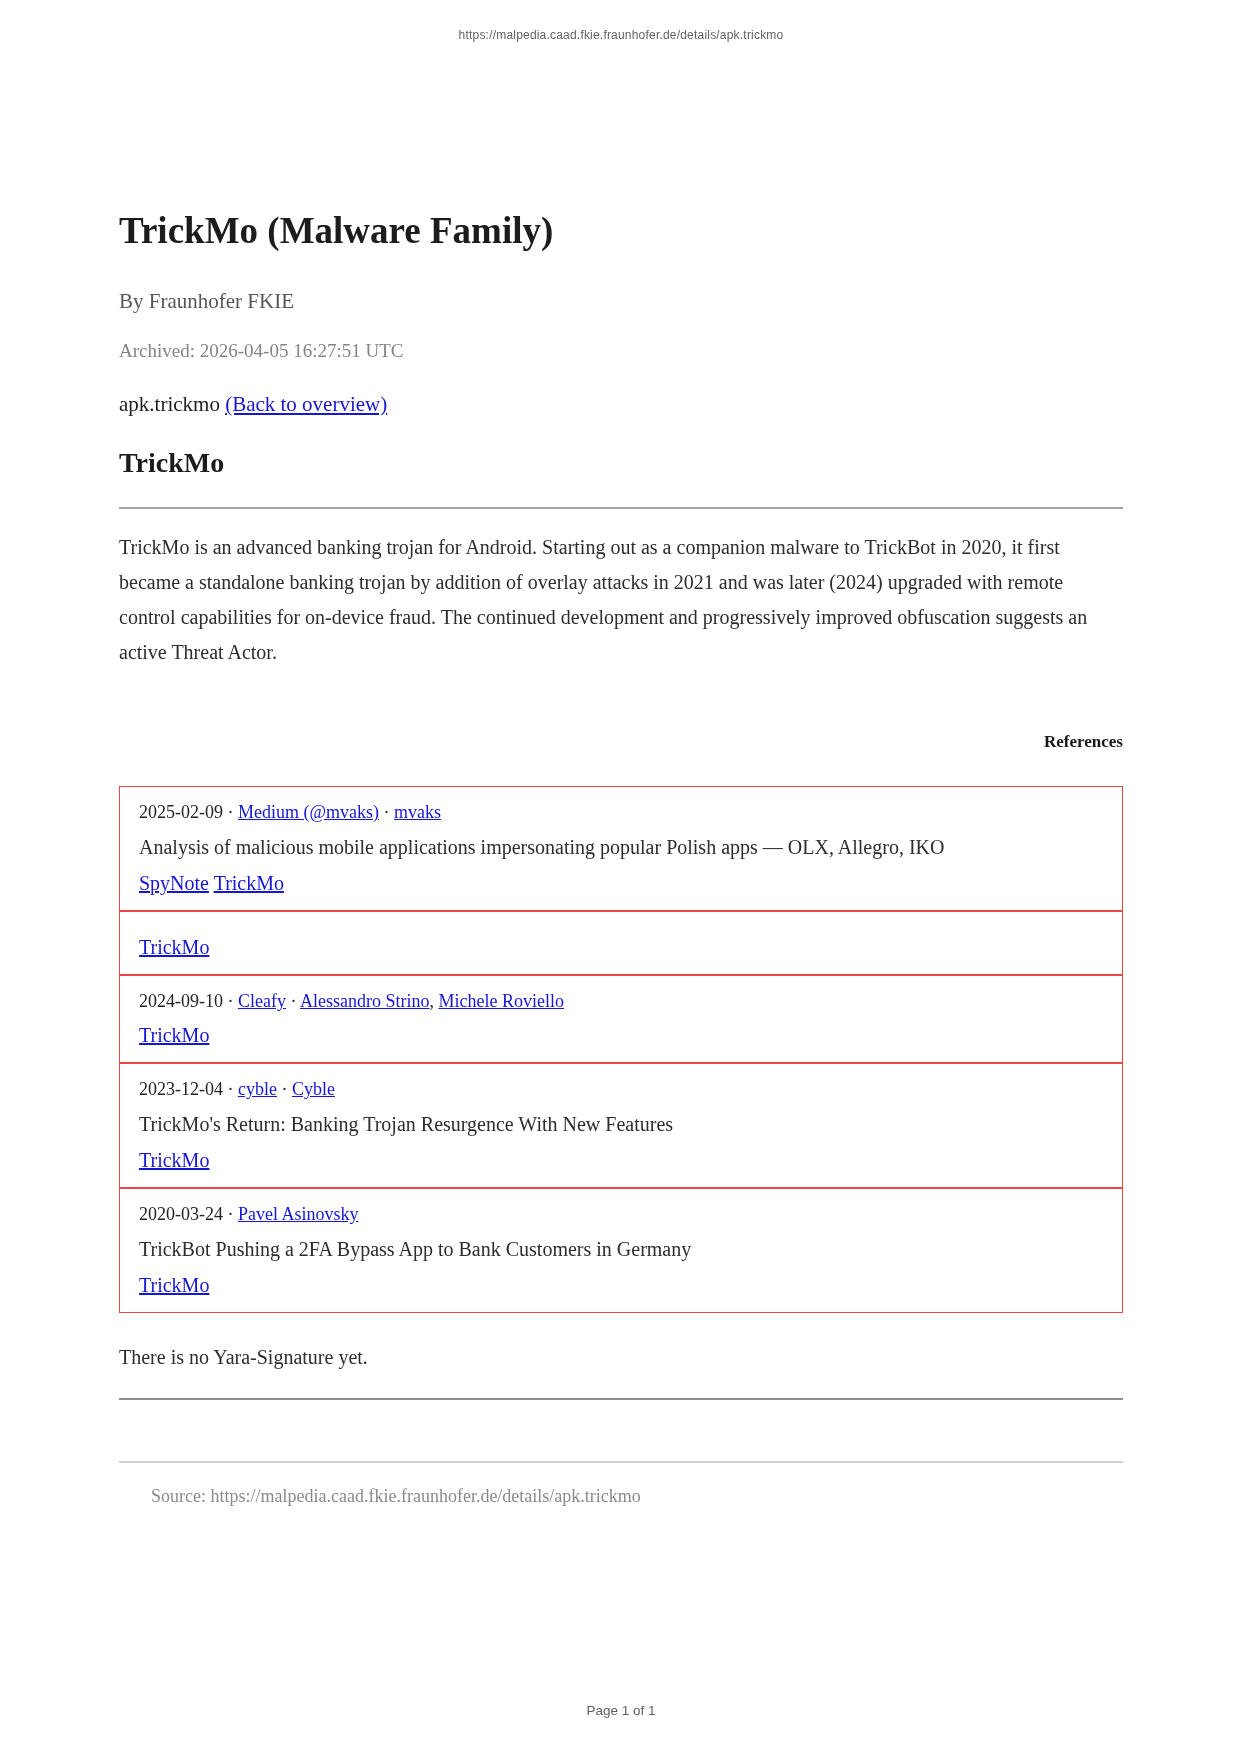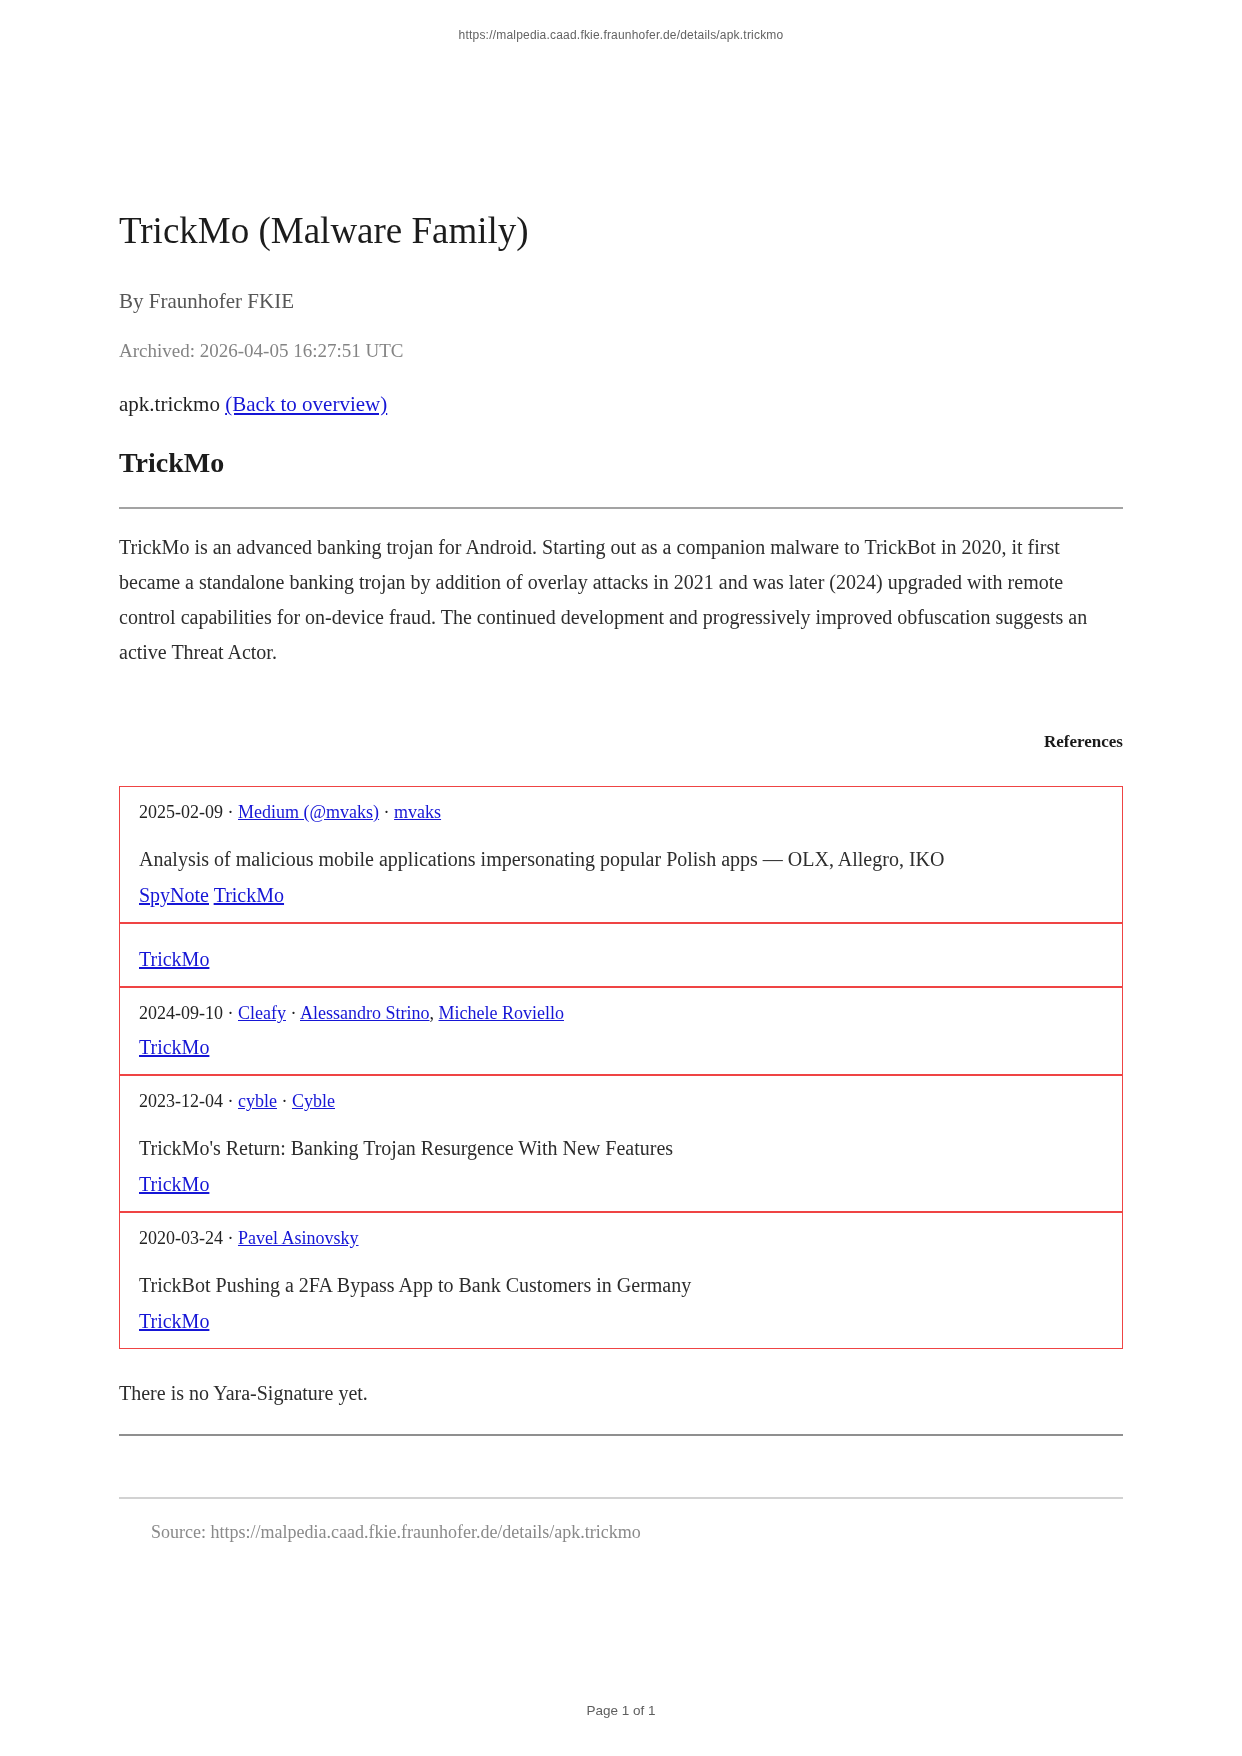--- a/index.html
+++ b/index.html
@@ -12,21 +12,21 @@
   }
   .print-url {
     position: absolute; top: 28px; left: 0; right: 0;
     text-align: center;
     font-family: "Liberation Sans", sans-serif;
     font-size: 12px; color: #636363; letter-spacing: 0.2px;
   }
   .content { position: absolute; left: 119px; top: 0; width: 1004px; }
   h1.title {
     margin: 210px 0 6px 0;
-    font-size: 37px; line-height: 42px; font-weight: normal; color: #1c1c1c;
+    font-size: 37px; line-height: 42px; font-weight: bold; color: #1c1c1c;
   }
   .byline { margin-top: 37px; font-size: 21px; color: #565656; }
   .archived { margin-top: 26px; font-size: 19px; color: #848484; }
   .apk-line { margin-top: 30px; font-size: 21px; color: #1f1f1f; }
   h2.family-heading {
     margin: 30px 0 0 0;
     font-size: 28px; line-height: 32px; font-weight: bold; color: #1c1c1c;
   }
   .hr { height: 2px; border: 0; }
   .hr-mid   { margin-top: 28px; background: #a3a3a3; }
@@ -40,21 +40,21 @@
     margin-top: 61px;
     font-size: 17px; line-height: 21px; font-weight: bold; color: #191919; text-align: right;
   }
   .refs { margin-top: 34px; }
   .ref-box {
     border: 1px solid #ef4444;
     background: #ffffff;
     padding: 13px 19px;
   }
   .ref-meta { font-size: 18px; line-height: 24px; color: #232323; }
-  .ref-title { margin-top: 22px; font-size: 20px; line-height: 27px; color: #2d2d2d; }
+  .ref-title { margin-top: 10px; font-size: 20px; line-height: 27px; color: #2d2d2d; }
   .ref-tags { margin-top: 9px; font-size: 20px; line-height: 27px; }
   a.link {
     color: var(--link-color, #1616d6);
     text-decoration: underline;
     cursor: pointer;
     text-align: center;
   }
   .yara { margin-top: 31px; font-size: 20px; line-height: 27px; color: #2d2d2d; }
   .source { margin-top: 23px; font-size: 18px; color: #8a8a8a; margin-left: 32px; }
   .print-page {

